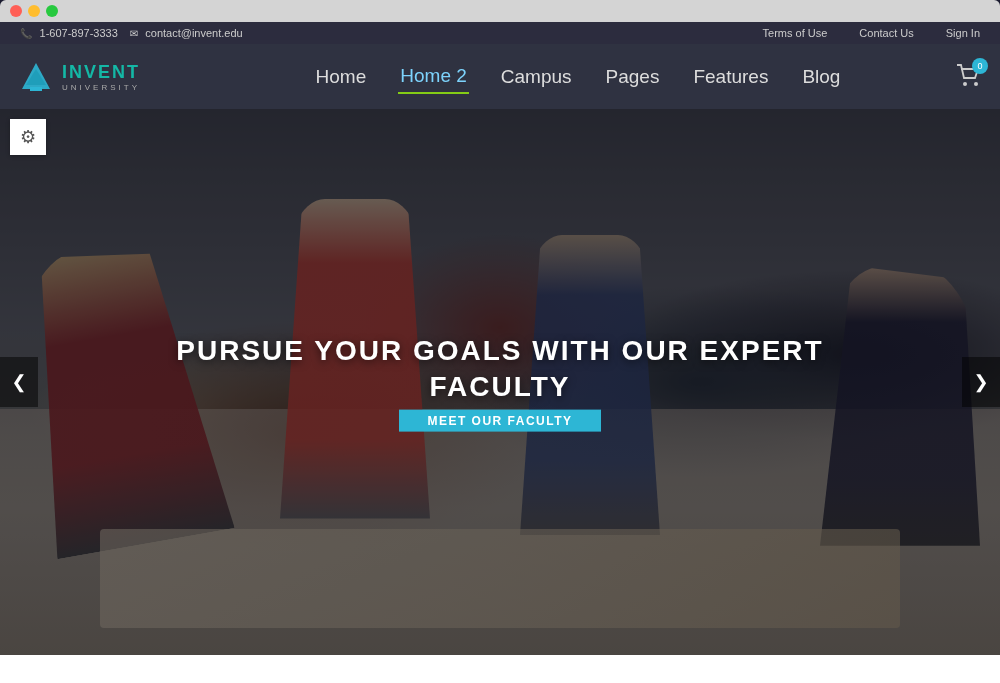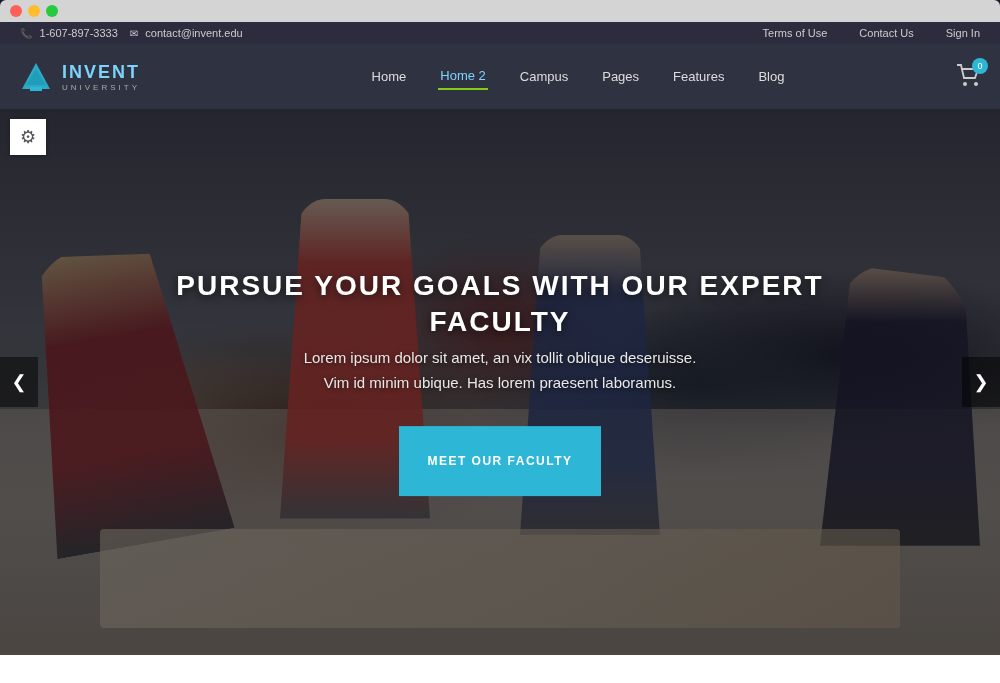--- a/index.html
+++ b/index.html
@@ -96,21 +96,21 @@
     }
     .logo-icon svg {
       width: 32px;
       height: 32px;
     }
     .logo-text {
       display: flex;
       flex-direction: column;
     }
     .logo-name {
-      color: #7dd3fc;
+      color: #14b8a6;
       font-size: 18px;
       font-weight: 700;
       letter-spacing: 2px;
     }
     .logo-sub {
       color: #aaa;
       font-size: 8px;
       letter-spacing: 3px;
       text-transform: uppercase;
     }
@@ -118,21 +118,21 @@
     .nav-links {
       display: flex;
       align-items: center;
       gap: 30px;
       flex: 1;
       justify-content: center;
     }
     .nav-link {
       color: #ddd;
       text-decoration: none;
-      font-size: 13px;
+      font-size: 19px;
       font-weight: 500;
       padding: 5px 2px;
       cursor: pointer;
       transition: color 0.2s;
     }
     .nav-link.active { color: #7dd3fc; border-bottom: 2px solid #84cc16; }
 
     .nav-cart {
       position: relative;
       margin-left: auto;
@@ -293,21 +293,21 @@
       font-size: 15px;
       line-height: 1.7;
       margin-bottom: 30px;
       text-shadow: 0 1px 4px rgba(0,0,0,0.5);
     }
     .hero-btn {
       display: inline-block;
       background: #2db6d5;
       color: #fff;
       text-decoration: none;
-      padding: 28px 28px;
+      padding: 4px 28px;
       font-size: 12px;
       font-weight: 700;
       letter-spacing: 1.5px;
       text-transform: uppercase;
       cursor: pointer;
       transition: background 0.2s;
     }
 
     
     .slider-arrow {
@@ -427,24 +427,20 @@
     <div class="table-items"></div>
 
     <div class="hero-overlay"></div>
 
     <div class="settings-gear">
       <span class="gear-symbol">⚙</span>
     </div>
 
     <div class="hero-content">
       <h1 class="hero-title">PURSUE YOUR GOALS WITH OUR EXPERT FACULTY</h1>
-      <p class="hero-subtitle">
-        <span>Lorem ipsum dolor sit amet, an vix tollit oblique deseruisse.</span><br>
-        <span>Vim id minim ubique. Has lorem praesent laboramus.</span>
-      </p>
       <a class="hero-btn">MEET OUR FACULTY</a>
     </div>
 
     <div class="slider-arrow slider-arrow-left">
       <span>❮</span>
     </div>
     <div class="slider-arrow slider-arrow-right">
       <span>❯</span>
     </div>
 

